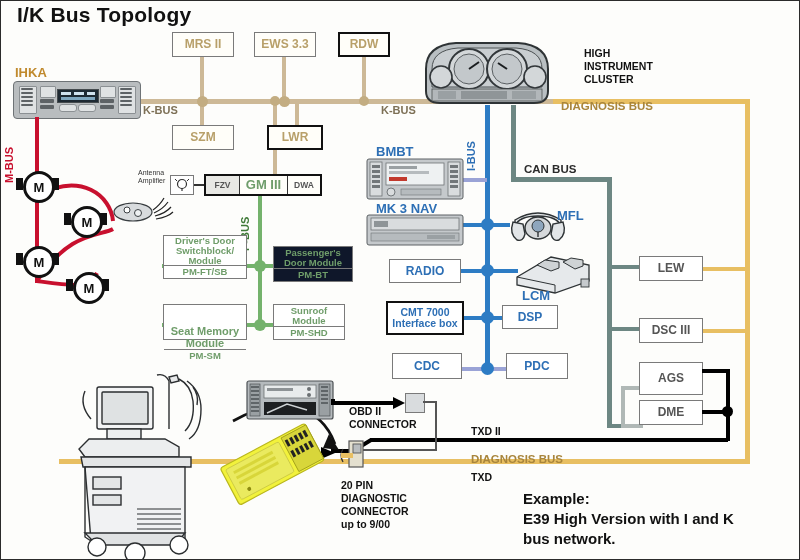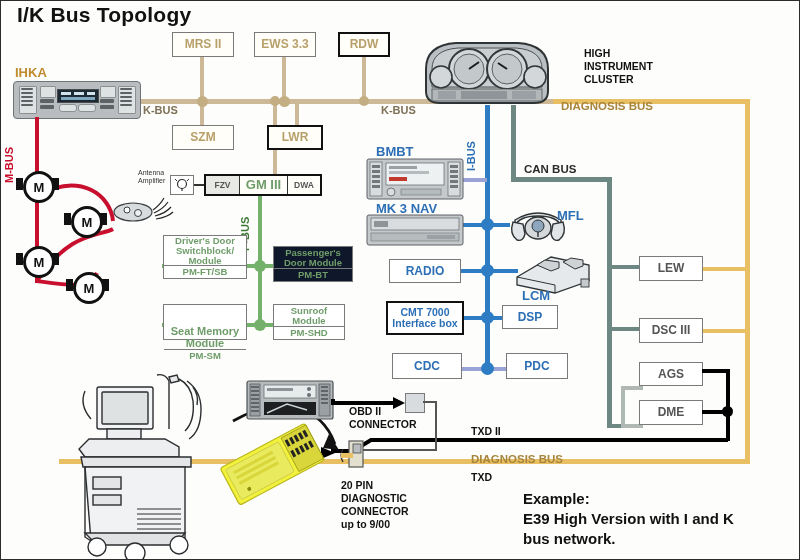--- a/index.html
+++ b/index.html
@@ -342,21 +342,21 @@
   <div class="seg can-lite" style="left:620px;top:385px;width:4px;height:42px;"></div>
   <div class="seg can-lite" style="left:620px;top:385px;width:22px;height:4px;"></div>
   <div class="seg can-lite" style="left:620px;top:423px;width:22px;height:4px;"></div>
 
   <div class="box box-thin" style="left:638px;top:255px;width:64px;height:25px;background:#fff;">
     <span class="lbl-grey" style="font-size:12px;">LEW</span>
   </div>
   <div class="box box-thin" style="left:638px;top:317px;width:64px;height:25px;background:#fff;">
     <span class="lbl-grey" style="font-size:12px;">DSC III</span>
   </div>
-  <div class="box box-thin" style="left:638px;top:361px;width:64px;height:24px;background:#fff;">
+  <div class="box box-thin" style="left:638px;top:361px;width:64px;height:33px;background:#fff;">
     <span class="lbl-grey" style="font-size:12px;">AGS</span>
   </div>
   <div class="box box-thin" style="left:638px;top:399px;width:64px;height:25px;background:#fff;">
     <span class="lbl-grey" style="font-size:12px;">DME</span>
   </div>
 
   <div class="seg blk" style="left:701px;top:368px;width:28px;height:4px;"></div>
   <div class="seg blk" style="left:701px;top:409px;width:28px;height:4px;"></div>
   <div class="seg blk" style="left:725px;top:368px;width:4px;height:72px;"></div>
   <div class="node" style="left:721px;top:405px;width:11px;height:11px;background:#000;"></div>

